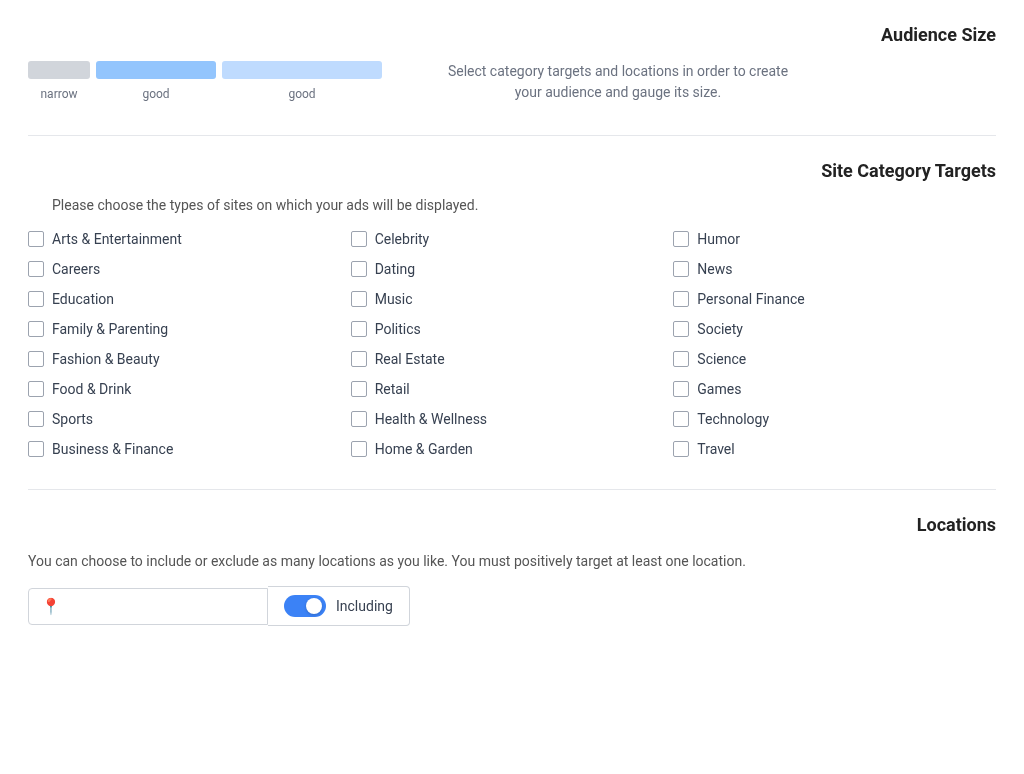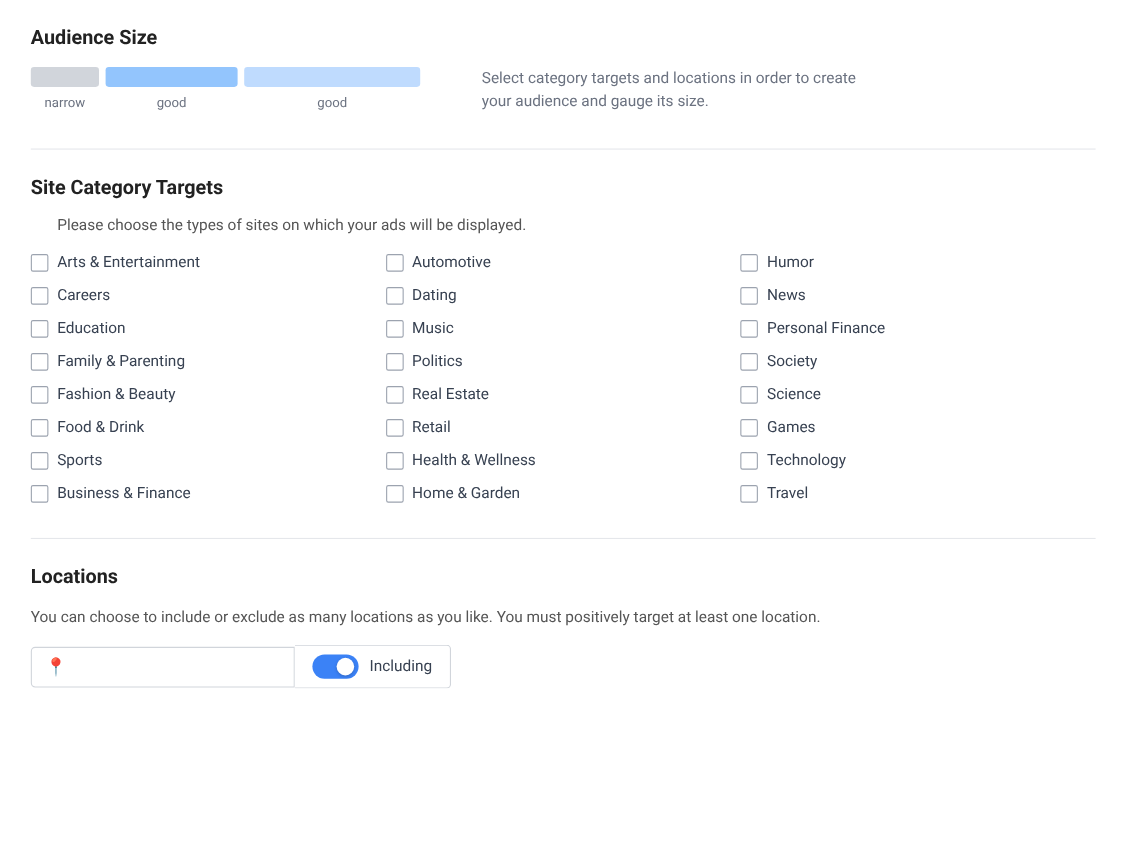--- a/index.html
+++ b/index.html
@@ -9,20 +9,21 @@
       color: #333;
       font-size: 14px;
       padding: 24px 28px;
     }
 
     .section-title {
       font-size: 18px;
       font-weight: 700;
       color: #222;
       margin-bottom: 16px;
+      text-align: right;
     }
 
     
     .audience-size-section {
       margin-bottom: 32px;
     }
 
     .bars-group {
       display: flex;
       align-items: flex-end;
@@ -64,20 +65,21 @@
       color: #6b7280;
       margin-top: 2px;
     }
 
     .audience-desc {
       font-size: 14px;
       color: #6b7280;
       max-width: 360px;
       line-height: 1.5;
       padding-top: 0;
+      text-align: center;
     }
 
     
     .site-category-section {
       margin-bottom: 32px;
     }
 
     .instruction-text {
       font-size: 14px;
       color: #555;
@@ -265,21 +267,21 @@
 
   <div class="categories-grid">
 
     <label class="category-item">
       <input type="checkbox" style="">
       <span class="category-label">Arts &amp; Entertainment</span>
     </label>
 
     <label class="category-item">
       <input type="checkbox" style="">
-      <span class="category-label">Automotive</span>
+      <span class="category-label">Celebrity</span>
     </label>
 
     <label class="category-item">
       <input type="checkbox" style="">
       <span class="category-label">Humor</span>
     </label>
 
     <label class="category-item">
       <input type="checkbox" style="">
       <span class="category-label">Careers</span>

